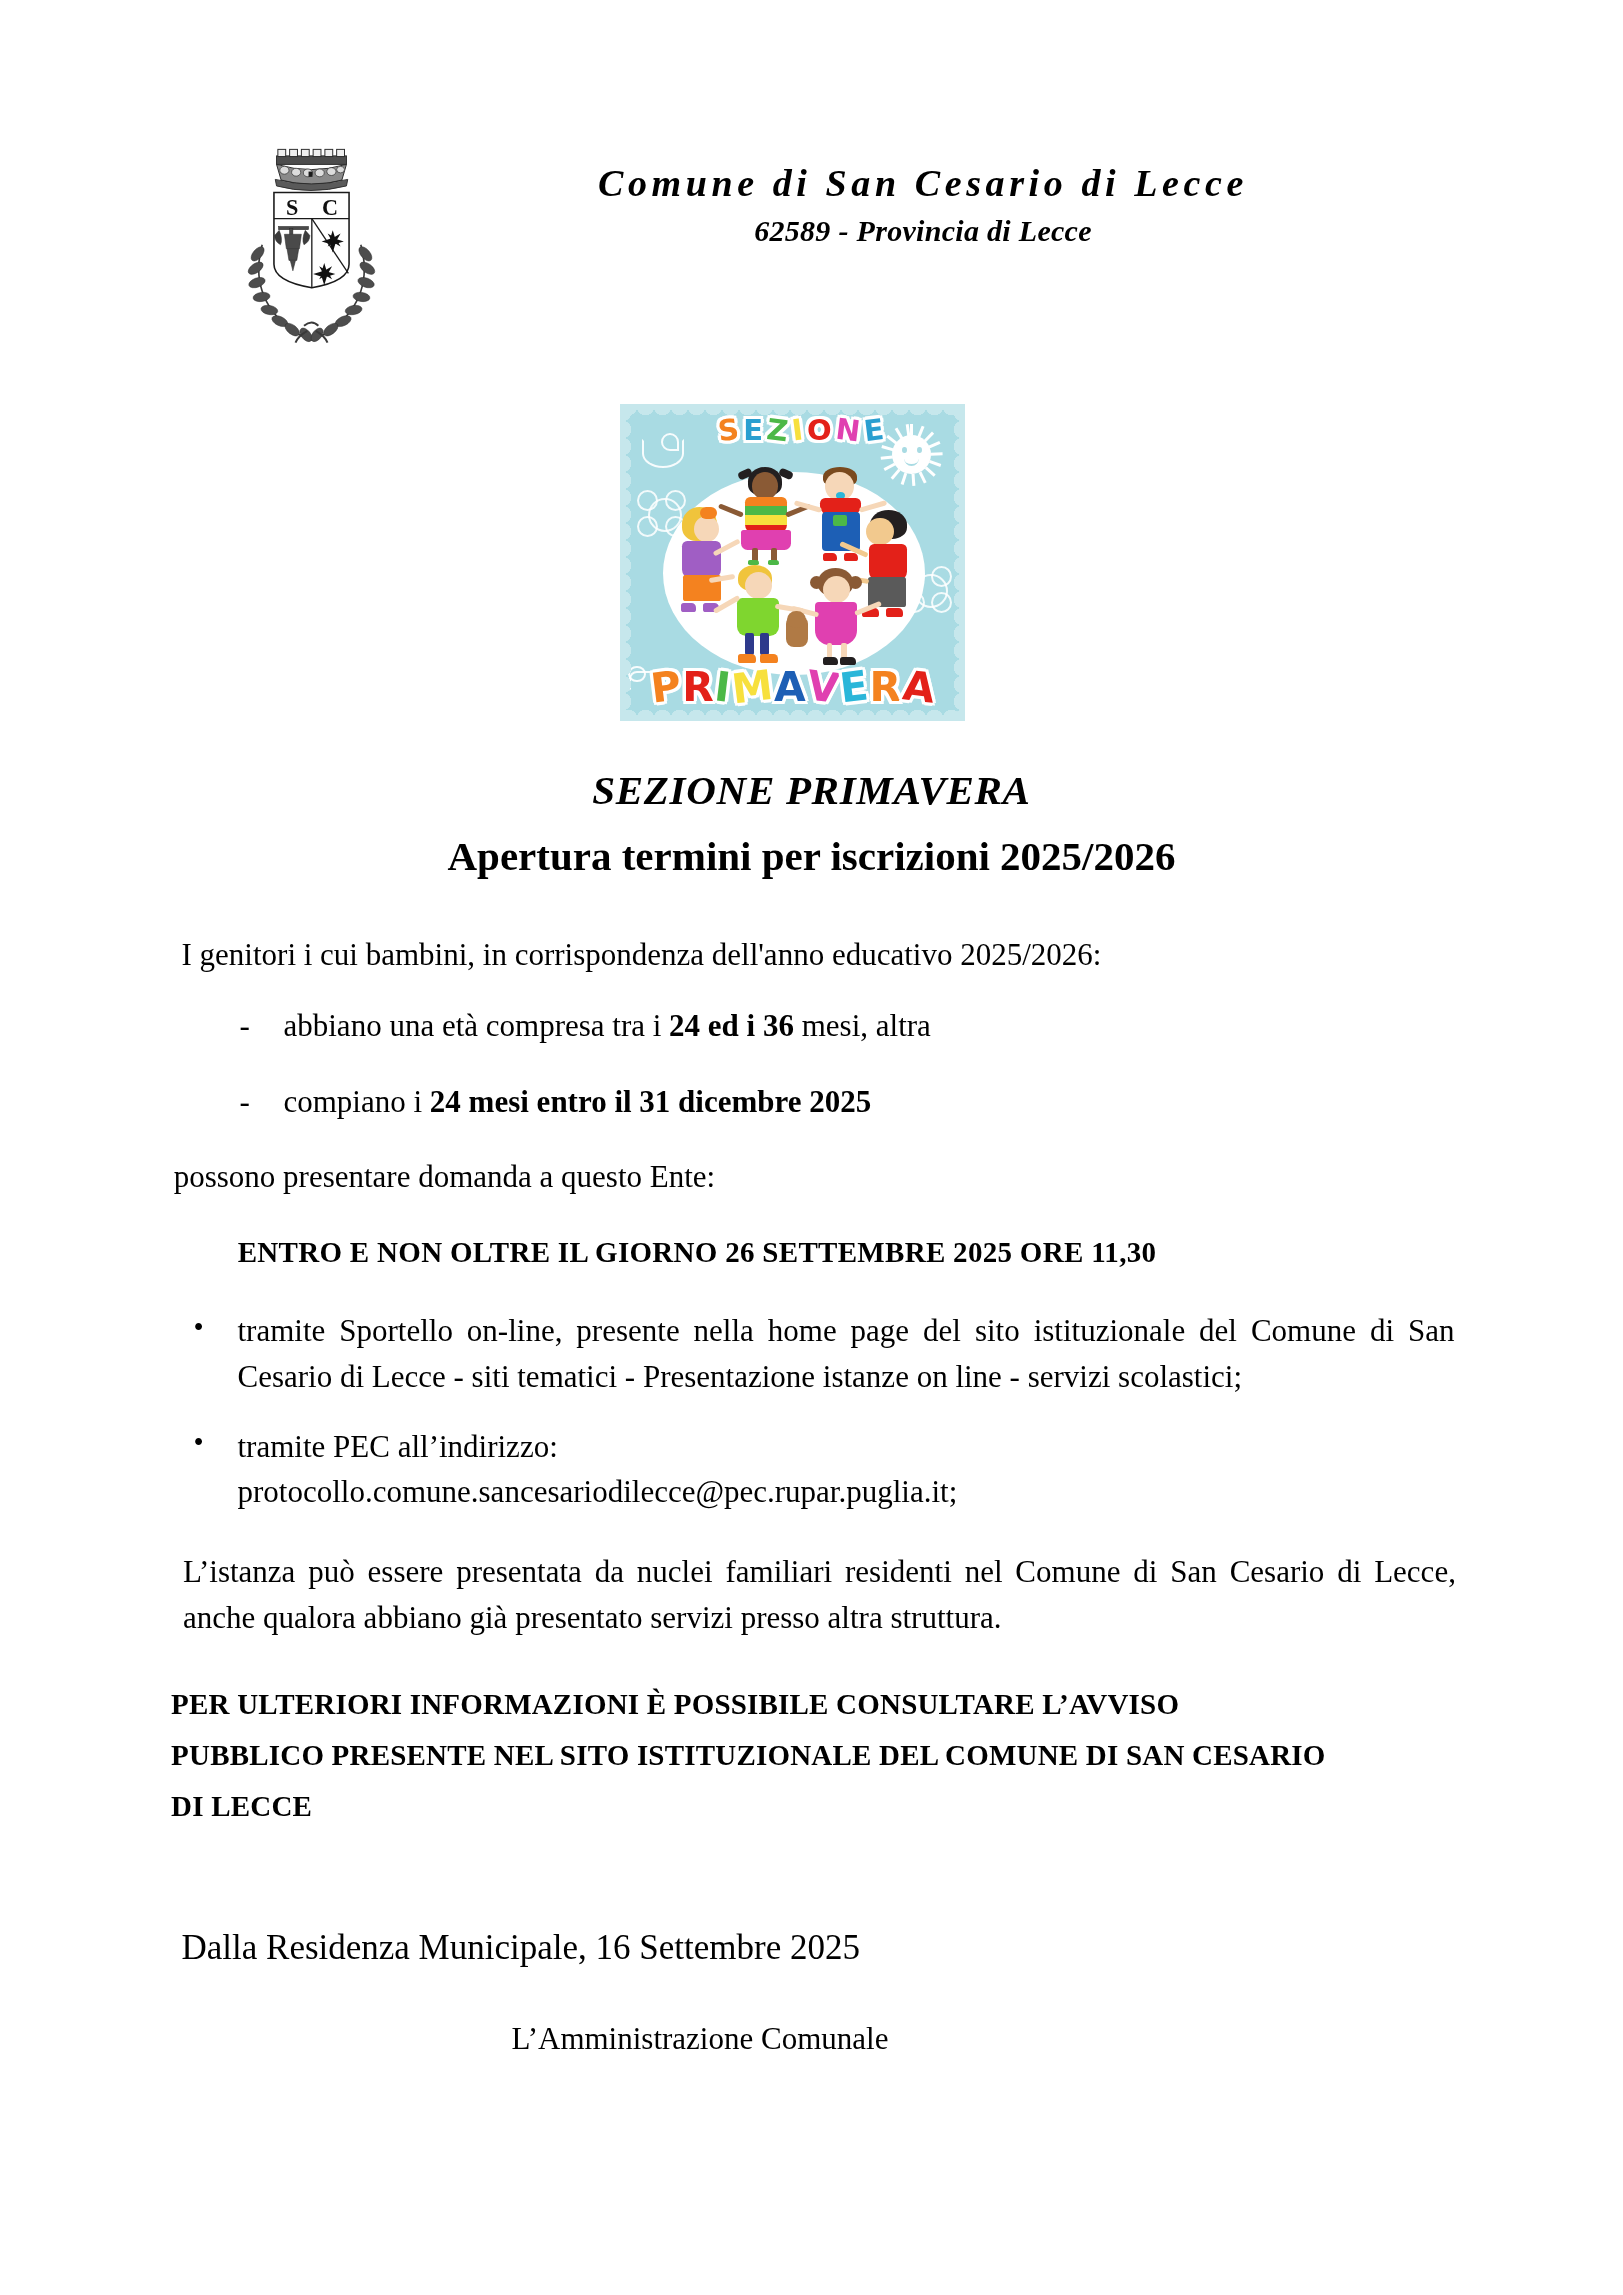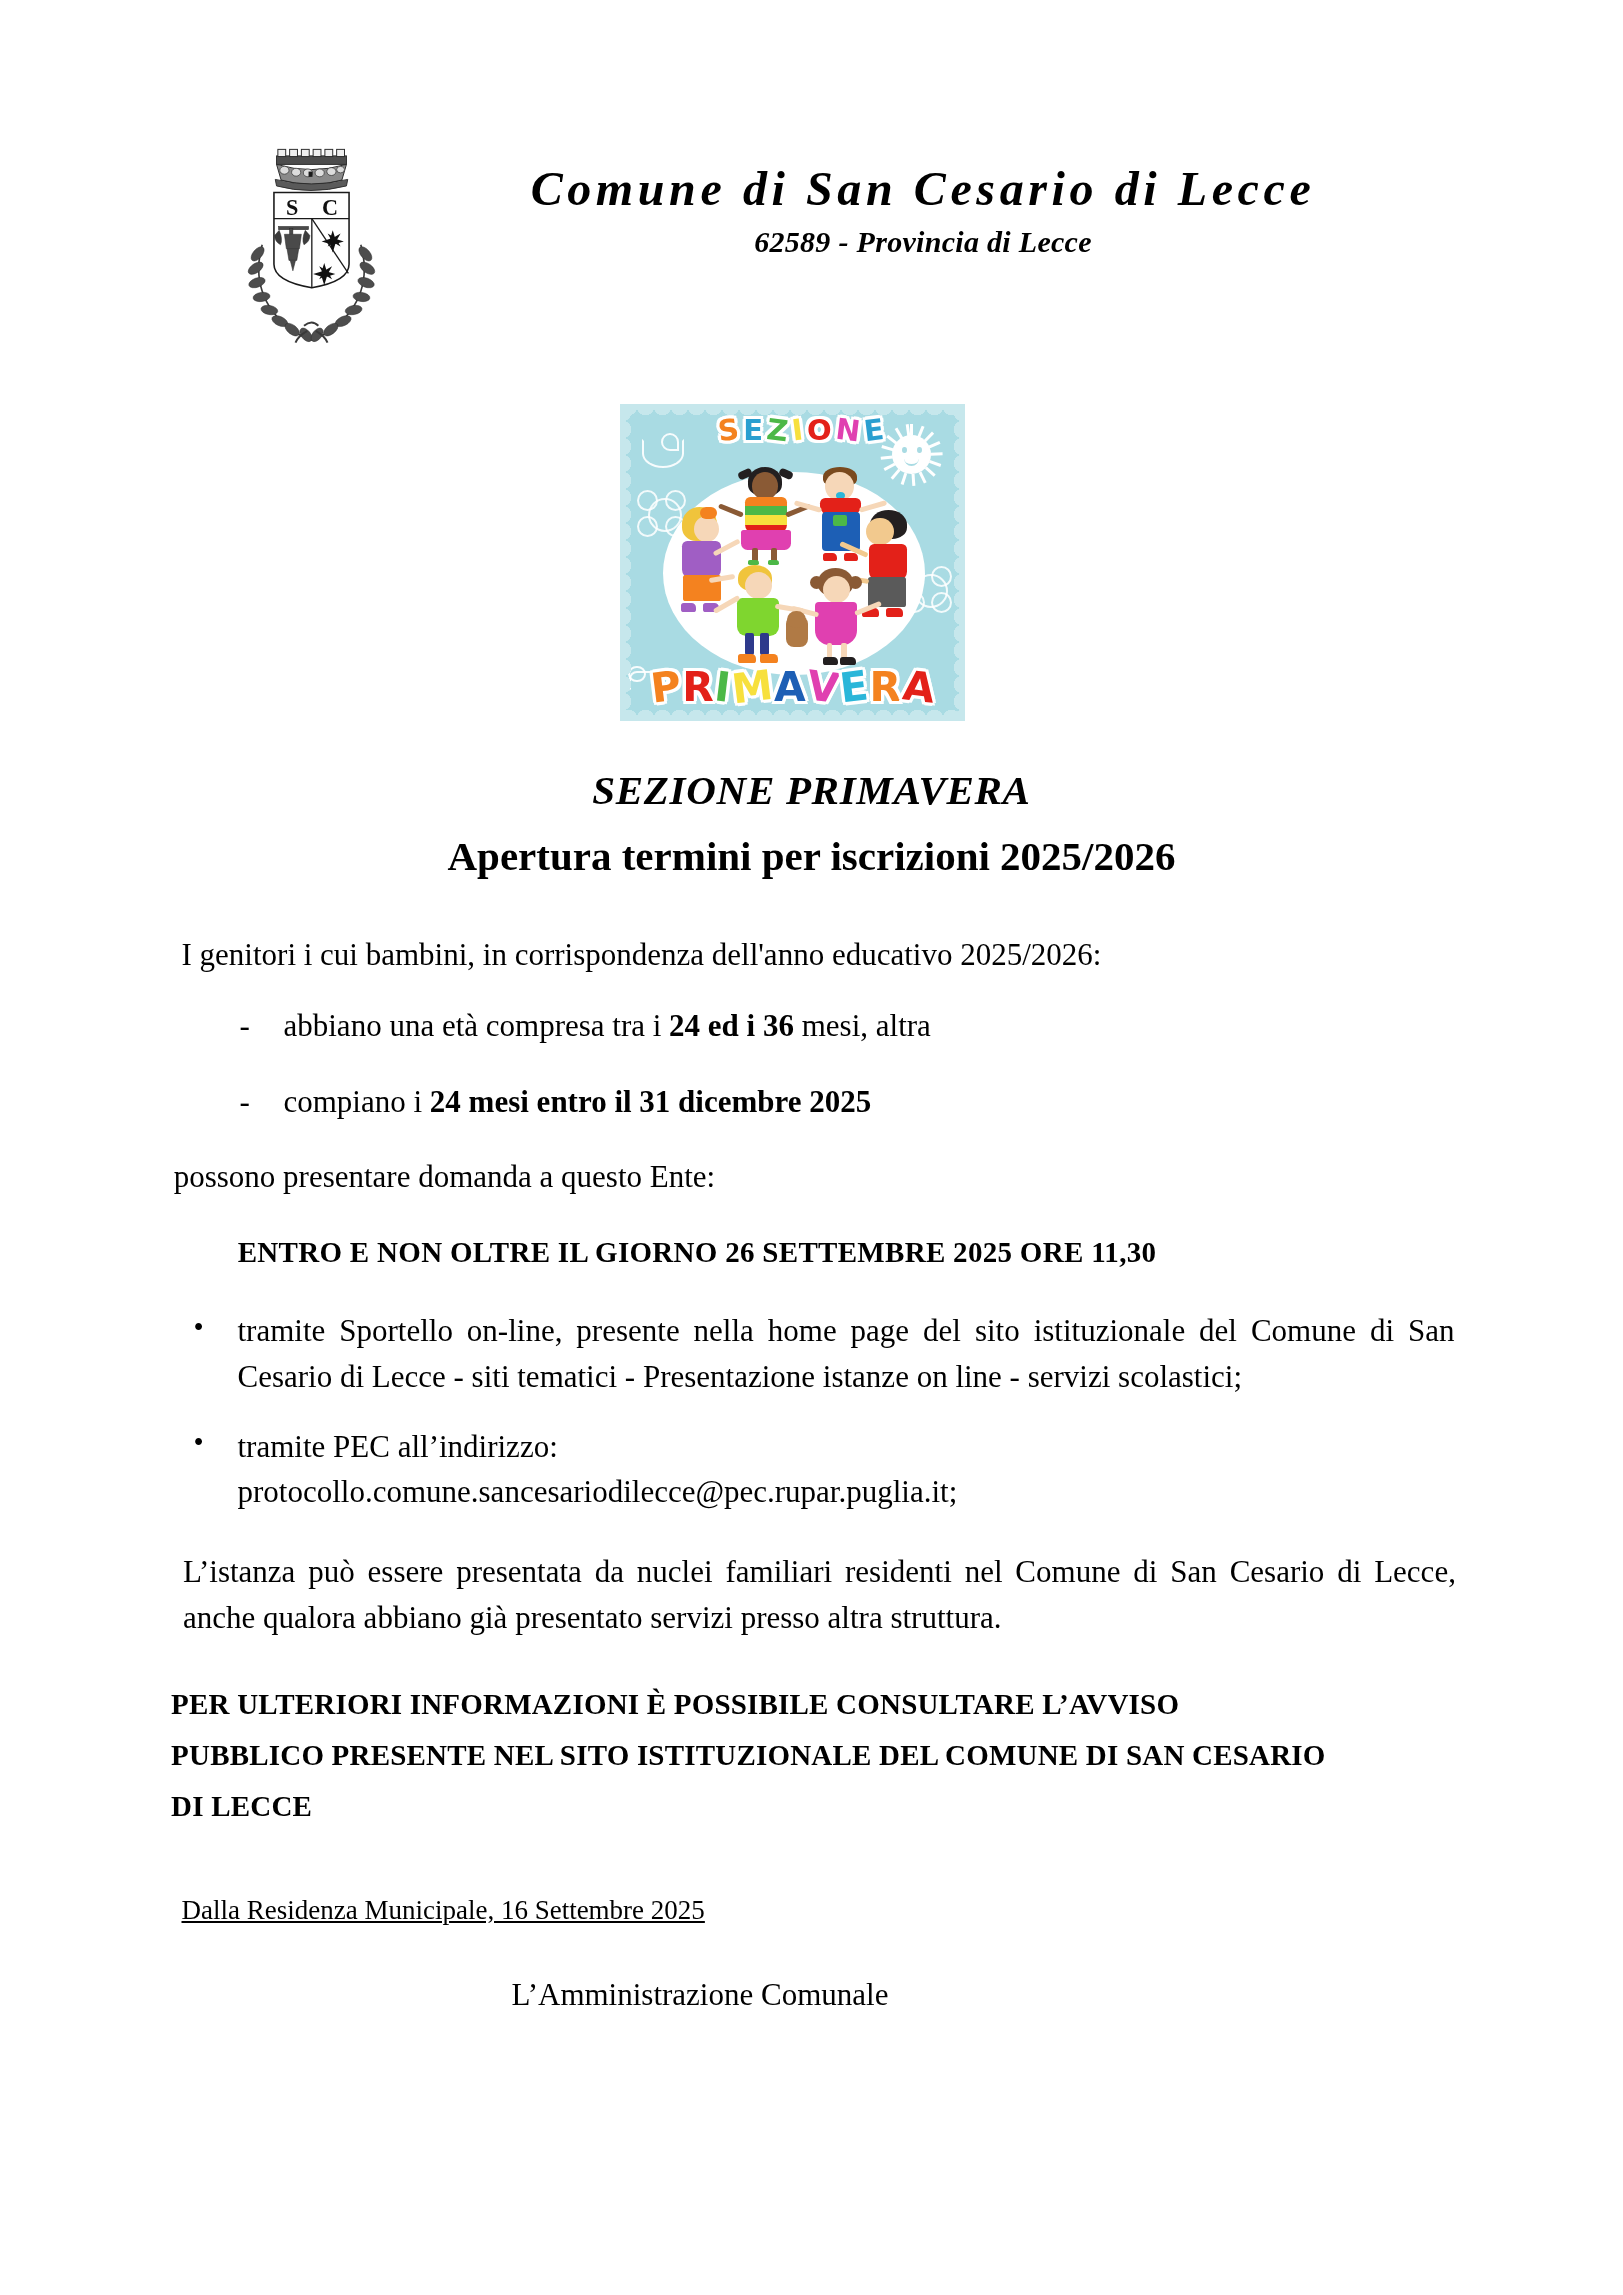--- a/index.html
+++ b/index.html
@@ -44,21 +44,21 @@
     position: absolute;
     left: 432px;
     top: 36px;
     width: 982px;
     text-align: center;
   }
   .org-title {
     font-family: "Liberation Serif", "DejaVu Serif", serif;
     font-weight: bold;
     font-style: italic;
-    font-size: 48px;
+    font-size: 38px;
     letter-spacing: 4.6px;
     line-height: 1.05;
     white-space: nowrap;
   }
   .org-subtitle {
     font-family: "Liberation Serif", "DejaVu Serif", serif;
     font-weight: bold;
     font-style: italic;
     font-size: 30px;
     letter-spacing: 0.3px;
@@ -367,24 +367,23 @@
     font-weight: bold;
     font-size: 29px;
     line-height: 1.75;
     letter-spacing: 0.2px;
   }
   .notice-block .last-line {
     text-align: left;
   }
 
   .signature-place {
-    margin-top: 59px;
+    margin-top: 91px;
     margin-left: 13px;
-    font-size: 27px;
-    text-decoration: underline;
+    font-size: 35px;
   }
   .signature-admin {
     margin-top: 41px;
     text-align: center;
     font-size: 31px;
     padding-right: 223px;
   }
 
   b, .b { font-weight: bold; }
 </style>

